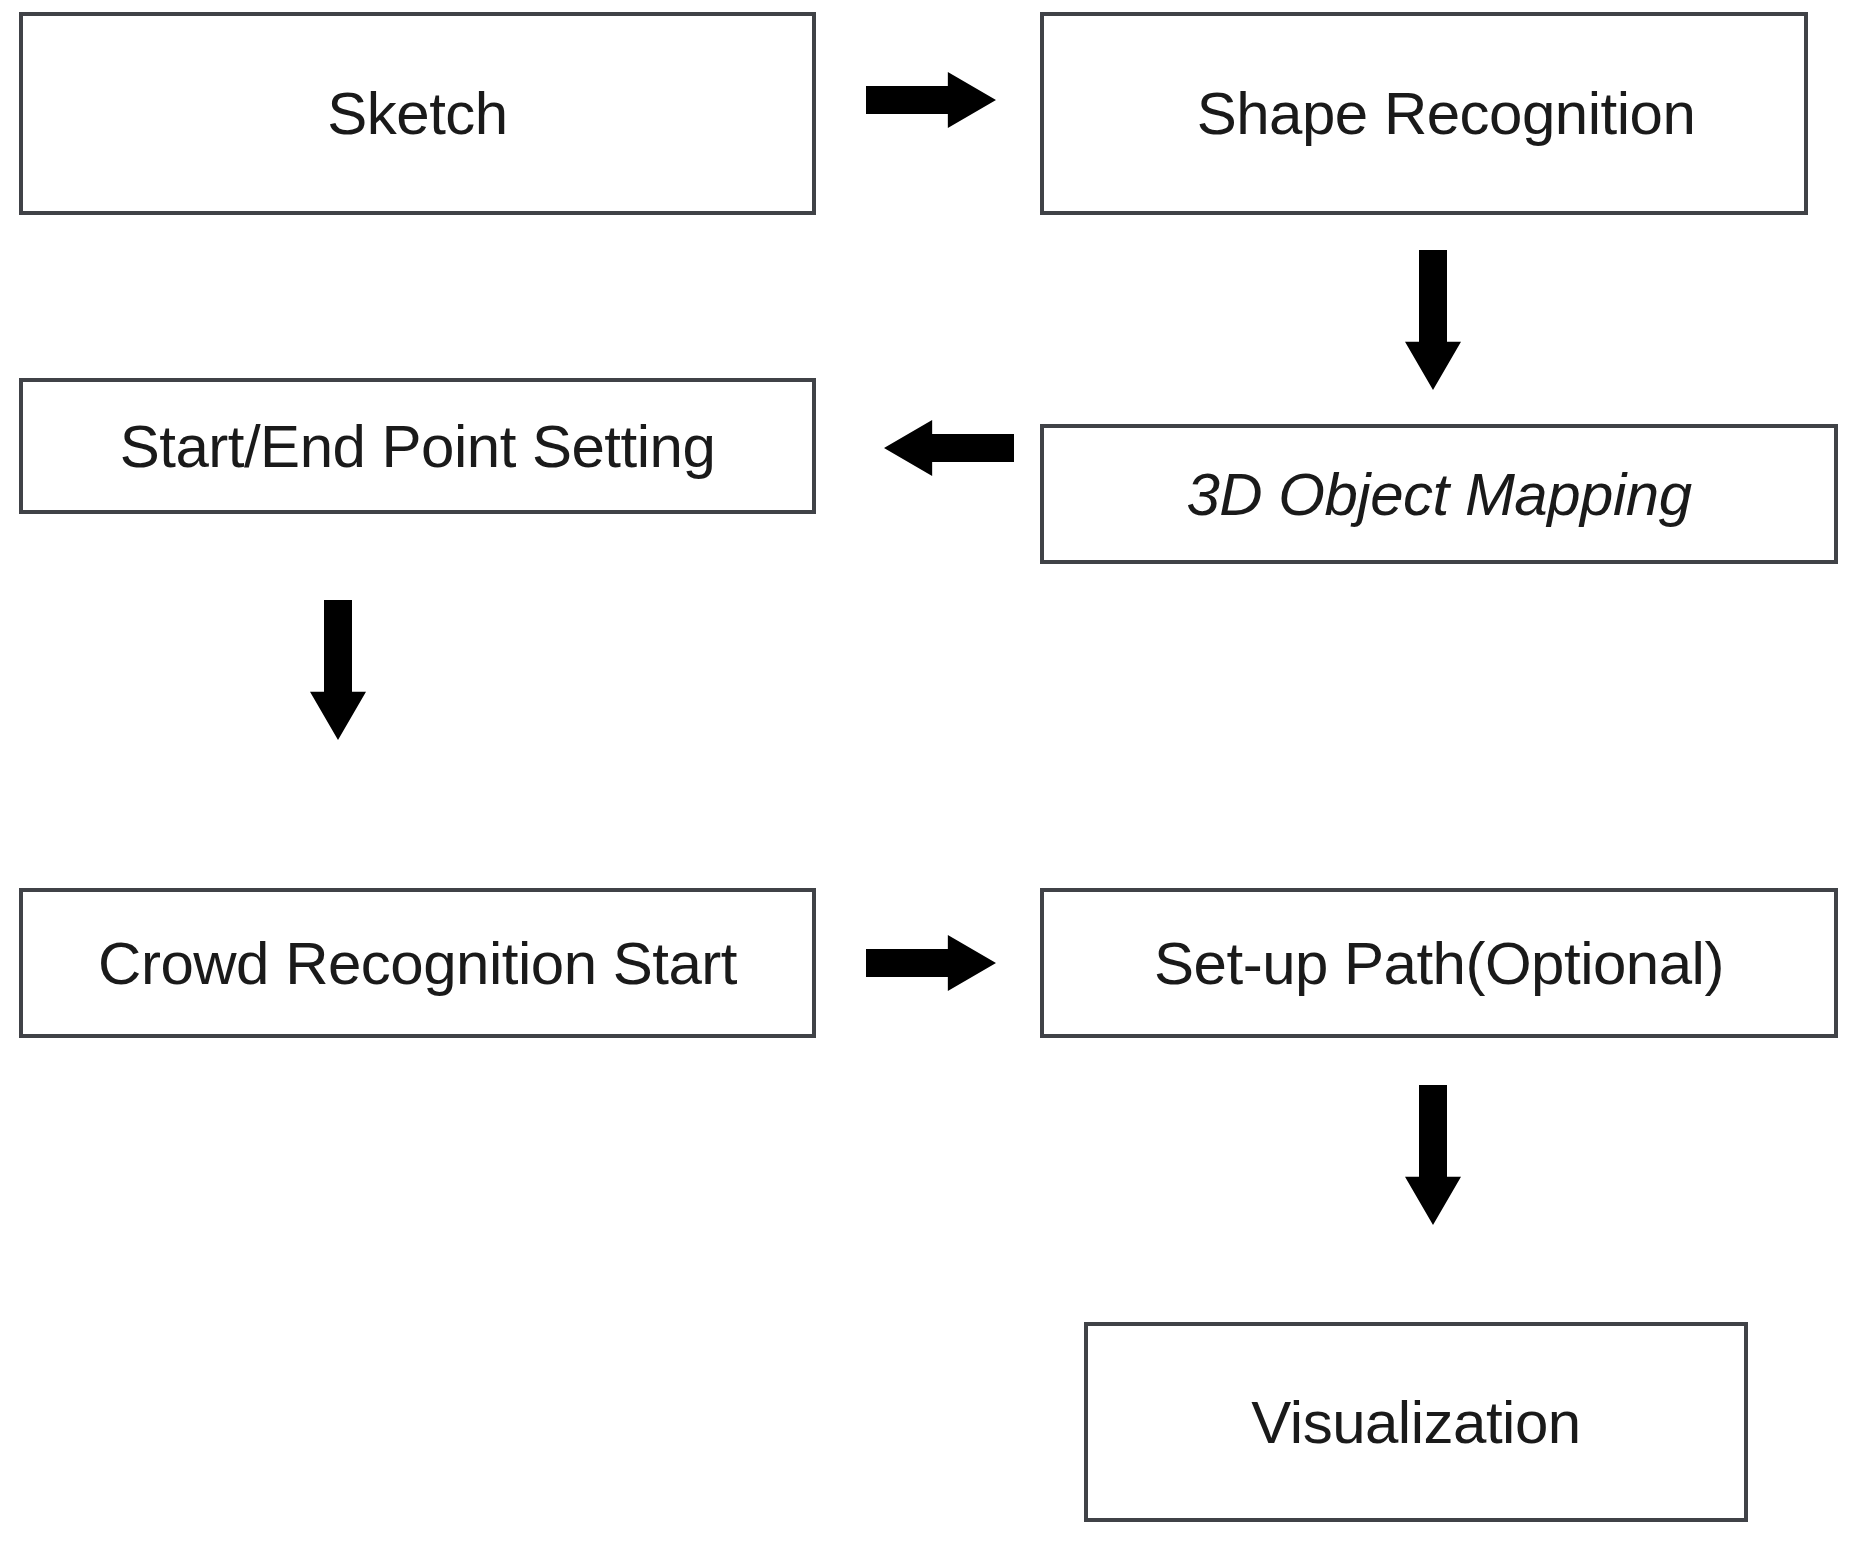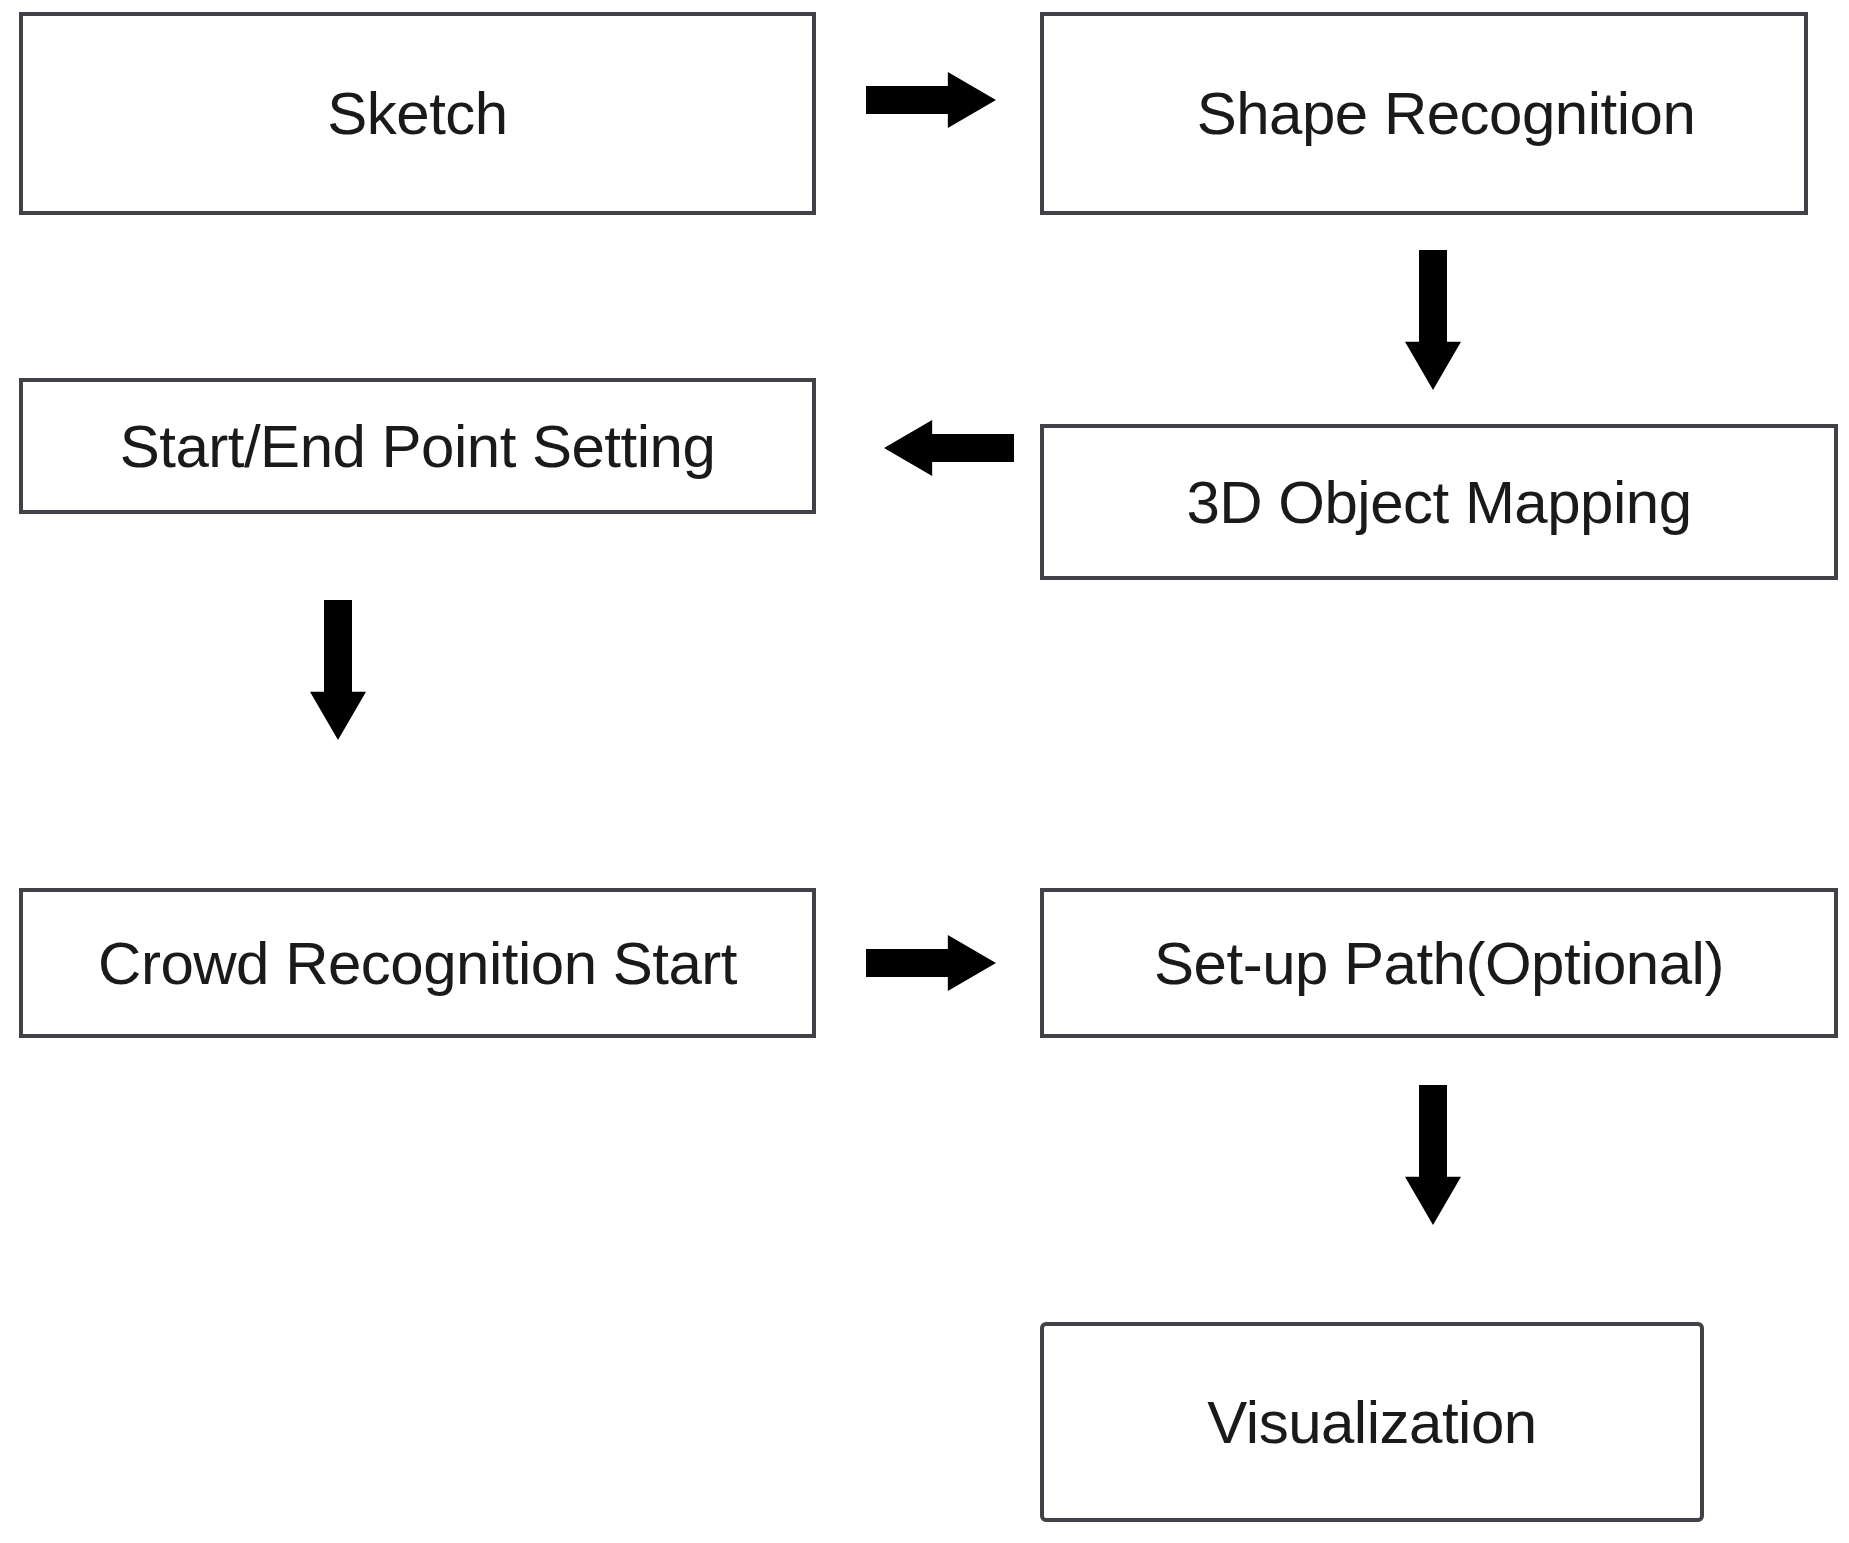--- a/index.html
+++ b/index.html
@@ -43,33 +43,33 @@
 </head>
 <body>
 
 <div id="canvas" style="background: rgb(255, 255, 255);">
     <div class="node" style="left: 19px; top: 12px; width: 797px; height: 203px; border-color: rgb(64, 66, 71);">
       <span class="node-label" style="color: rgb(26, 26, 26);">Sketch</span>
     </div>
     <div class="node" style="left: 1040px; top: 12px; width: 768px; height: 203px; border-color: rgb(64, 66, 71); padding-left: 44px;">
       <span class="node-label" style="color: rgb(26, 26, 26);">Shape Recognition</span>
     </div>
-    <div class="node" style="left: 1040px; top: 424px; width: 798px; height: 156px; border-color: rgb(64, 66, 71);">
+    <div class="node" style="left: 1040px; top: 424px; width: 798px; height: 140px; border-color: rgb(64, 66, 71); font-style: italic;">
       <span class="node-label" style="color: rgb(26, 26, 26);">3D Object Mapping</span>
     </div>
     <div class="node" style="left: 19px; top: 378px; width: 797px; height: 136px; border-color: rgb(64, 66, 71);">
       <span class="node-label" style="color: rgb(26, 26, 26);">Start/End Point Setting</span>
     </div>
     <div class="node" style="left: 19px; top: 888px; width: 797px; height: 150px; border-color: rgb(64, 66, 71);">
       <span class="node-label" style="color: rgb(26, 26, 26);">Crowd Recognition Start</span>
     </div>
     <div class="node" style="left: 1040px; top: 888px; width: 798px; height: 150px; border-color: rgb(64, 66, 71);">
       <span class="node-label" style="color: rgb(26, 26, 26);">Set-up Path(Optional)</span>
     </div>
-    <div class="node" style="left: 1040px; top: 1322px; width: 664px; height: 200px; border-color: rgb(64, 66, 71); border-radius: 6px;">
+    <div class="node" style="left: 1084px; top: 1322px; width: 664px; height: 200px; border-color: rgb(64, 66, 71);">
       <span class="node-label" style="color: rgb(26, 26, 26);">Visualization</span>
     </div>
     <div class="arrow" style="left: 866px; top: 72px; width: 130px; height: 56px;">
       <svg width="130" height="56" viewBox="0 0 130 56">
         <path d="M0 14 L81.84 14 L81.84 0 L130 28 L81.84 56 L81.84 42 L0 42 Z" fill="#000000"></path>
       </svg>
     </div>
     <div class="arrow" style="left: 1405px; top: 250px; width: 56px; height: 140px;">
       <svg width="56" height="140" viewBox="0 0 56 140">
         <path d="M14 0 L42 0 L42 91.84 L56 91.84 L28 140 L0 91.84 L14 91.84 Z" fill="#000000"></path>

